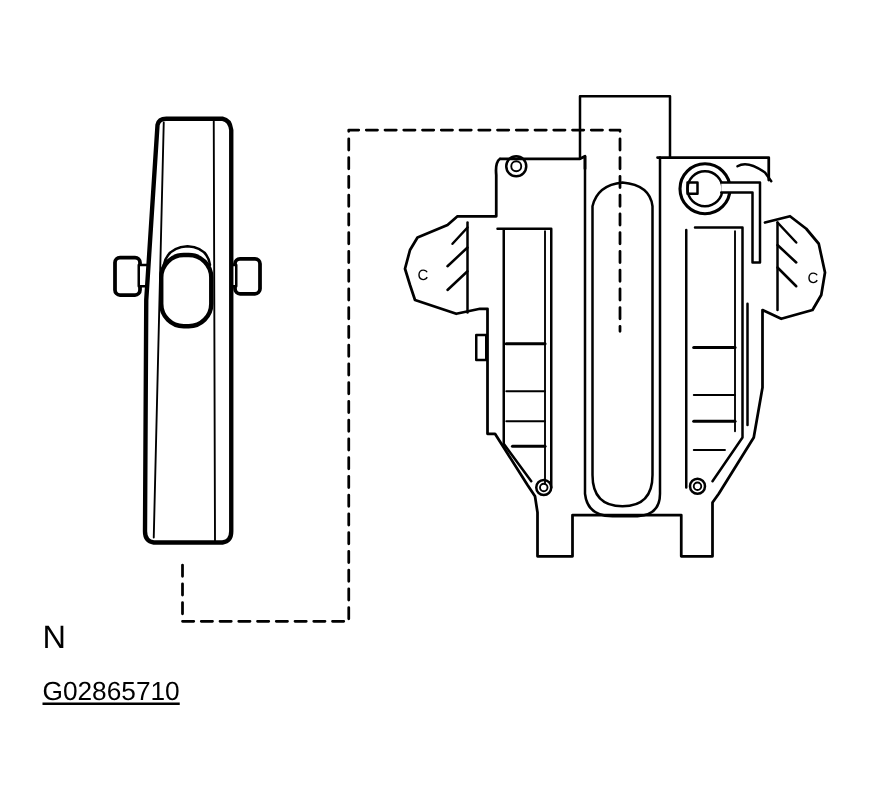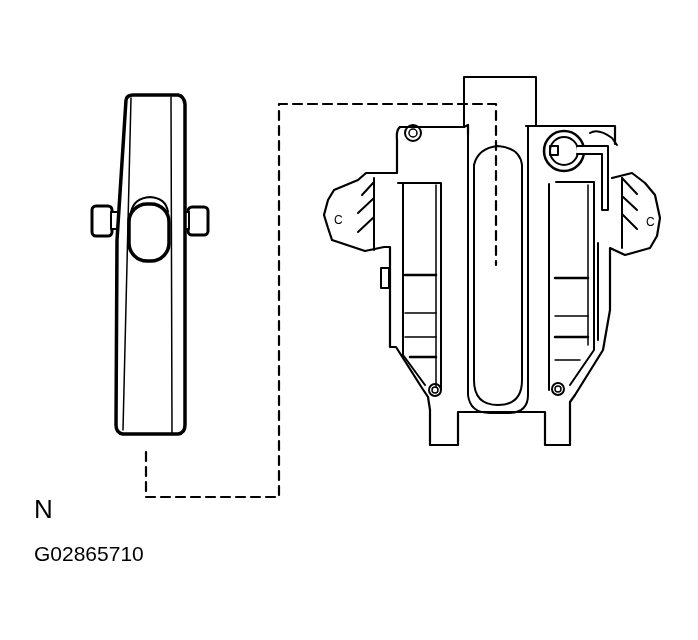--- a/index.html
+++ b/index.html
@@ -1,19 +1,19 @@
 <!DOCTYPE html>
 <html><head>
 <meta charset="utf-8">
 <style>
   html, body { margin:0; padding:0; background:#ffffff; }
   body { width:698px; height:640px; position:relative; overflow:hidden; font-family:"Liberation Sans", sans-serif; }
   svg.drawing { position:absolute; left:0; top:0; }
   .lbl-n { position:absolute; left:34px; top:494px; font-size:26px; color:#000; }
-  .lbl-id { position:absolute; left:34px; top:542px; font-size:21px; color:#000; }
+  .lbl-id { position:absolute; left:34px; top:542px; font-size:21px; color:#000;text-decoration:underline; }
 </style>
 </head>
 <body>
 
 <svg class="drawing" width="698" height="640" viewBox="0 0 698 640" fill="none" stroke="#000" stroke-linejoin="round" stroke-linecap="round">
 
   <g>
     <polyline points="146,452 146,497 279,497 279,104 496,104 496,265" stroke-width="2.2" stroke-dasharray="9,6"></polyline>
   </g>
 

